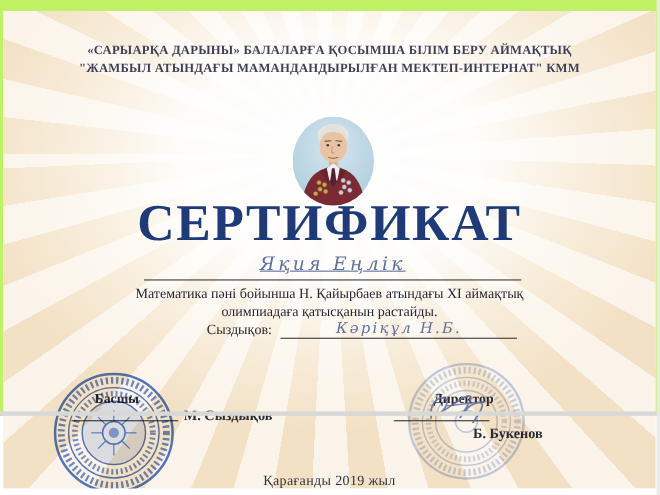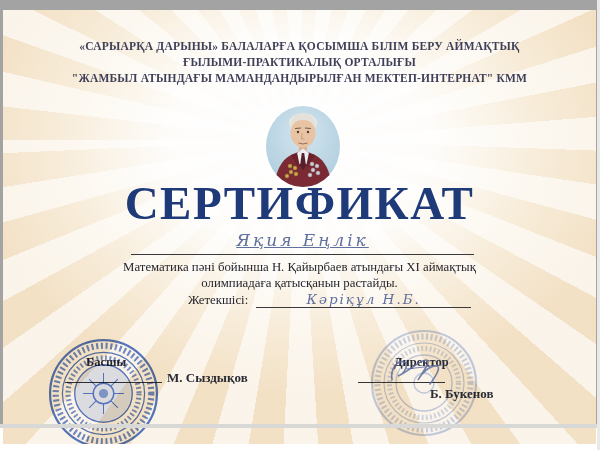--- a/index.html
+++ b/index.html
@@ -10,21 +10,21 @@
     --stamp-blue:#3f66c2;
     --ray-tan:#f2dfc2;
     --paper-cream:#faf3e9;
   }
   html,body{margin:0;padding:0;}
   body{
     width:600px;height:450px;overflow:hidden;
     background:#ffffff;
     font-family:"Liberation Serif", serif;
   }
-  .scan{position:relative;width:600px;height:428px;background:#a3a3a3;}
+  .scan{position:relative;width:600px;height:378px;background:#bef264;}
   .scan-edge-bottom{position:absolute;left:0;bottom:0;width:600px;height:4px;background:#d8d8d6;}
   .scan-edge-right{position:absolute;right:0;top:0;width:3px;height:450px;background:#e9e9e7;}
   .paper{
     position:absolute;left:3px;top:10px;width:593px;height:434px;
     background:var(--paper-cream);
     overflow:hidden;
   }
   .rays{
     position:absolute;inset:0;
     background:repeating-conic-gradient(from -90deg at 50% 30%,
@@ -94,21 +94,20 @@
 </head>
 <body>
 
 <div class="scan">
   <div class="paper">
     <div class="rays"></div>
     <div class="glow"></div>
 
     <div class="abs center org-header">
       <div>«САРЫАРҚА ДАРЫНЫ» БАЛАЛАРҒА ҚОСЫМША БІЛІМ БЕРУ АЙМАҚТЫҚ</div>
-      <div>ҒЫЛЫМИ-ПРАКТИКАЛЫҚ ОРТАЛЫҒЫ</div>
       <div>"ЖАМБЫЛ АТЫНДАҒЫ МАМАНДАНДЫРЫЛҒАН МЕКТЕП-ИНТЕРНАТ" КММ</div>
     </div>
 
     <div class="abs photo">
       <svg viewBox="0 0 74 81" xmlns="http://www.w3.org/2000/svg">
         <defs>
           <radialGradient id="pbg" cx="50%" cy="35%" r="80%">
             <stop offset="0%" stop-color="#d3e5ef"></stop>
             <stop offset="100%" stop-color="#a9c9db"></stop>
           </radialGradient>
@@ -149,21 +148,21 @@
     <div class="abs center cert-title">СЕРТИФИКАТ</div>
 
     <div class="abs name-line">
       <span class="handwriting recipient">Яқия Еңлік</span>
     </div>
 
     <div class="abs center body-line1">Математика пәні бойынша Н. Қайырбаев атындағы XI аймақтық</div>
     <div class="abs center body-line2">олимпиадаға қатысқанын растайды.</div>
 
     <div class="abs supervisor-row">
-      <span class="supervisor-label">Жетекшісі:</span>
+      <span class="supervisor-label">Сыздықов:</span>
       <span class="supervisor-line handwriting">Кәріқұл Н.Б.</span>
     </div>
 
     <div class="abs sig-role sig-role-left">Басшы</div>
     <div class="abs sig-line sig-line-left"></div>
     <div class="abs sig-name sig-name-left">М. Сыздықов</div>
 
     <div class="abs sig-role sig-role-right">Директор</div>
     <div class="abs sig-line sig-line-right"></div>
     <div class="abs sig-name sig-name-right">Б. Букенов</div>
@@ -200,17 +199,18 @@
         <circle cx="55" cy="55" r="28" stroke-width="1.4"></circle>
         <circle cx="55" cy="55" r="10" stroke-width="1.4"></circle>
       </g>
     </svg>
 
     <svg class="abs dir-signature" viewBox="0 0 62 34" xmlns="http://www.w3.org/2000/svg">
       <path d="M6 26 C4 14 12 6 18 8 C24 10 18 20 12 22 C22 18 34 6 40 6 C46 6 38 16 32 26 C36 18 44 12 50 12 C56 12 50 22 44 30" stroke="#5d6da0" stroke-width="1.6" fill="none" stroke-linecap="round"></path>
       <line x1="20" y1="15" x2="56" y2="11" stroke="#5d6da0" stroke-width="1.2"></line>
     </svg>
 
+    <div class="abs center footer-line">Қарағанды 2019 жыл</div>
   </div>
 
   <div class="scan-edge-bottom"></div>
   <div class="scan-edge-right"></div>
 </div>
 
 </body></html>

